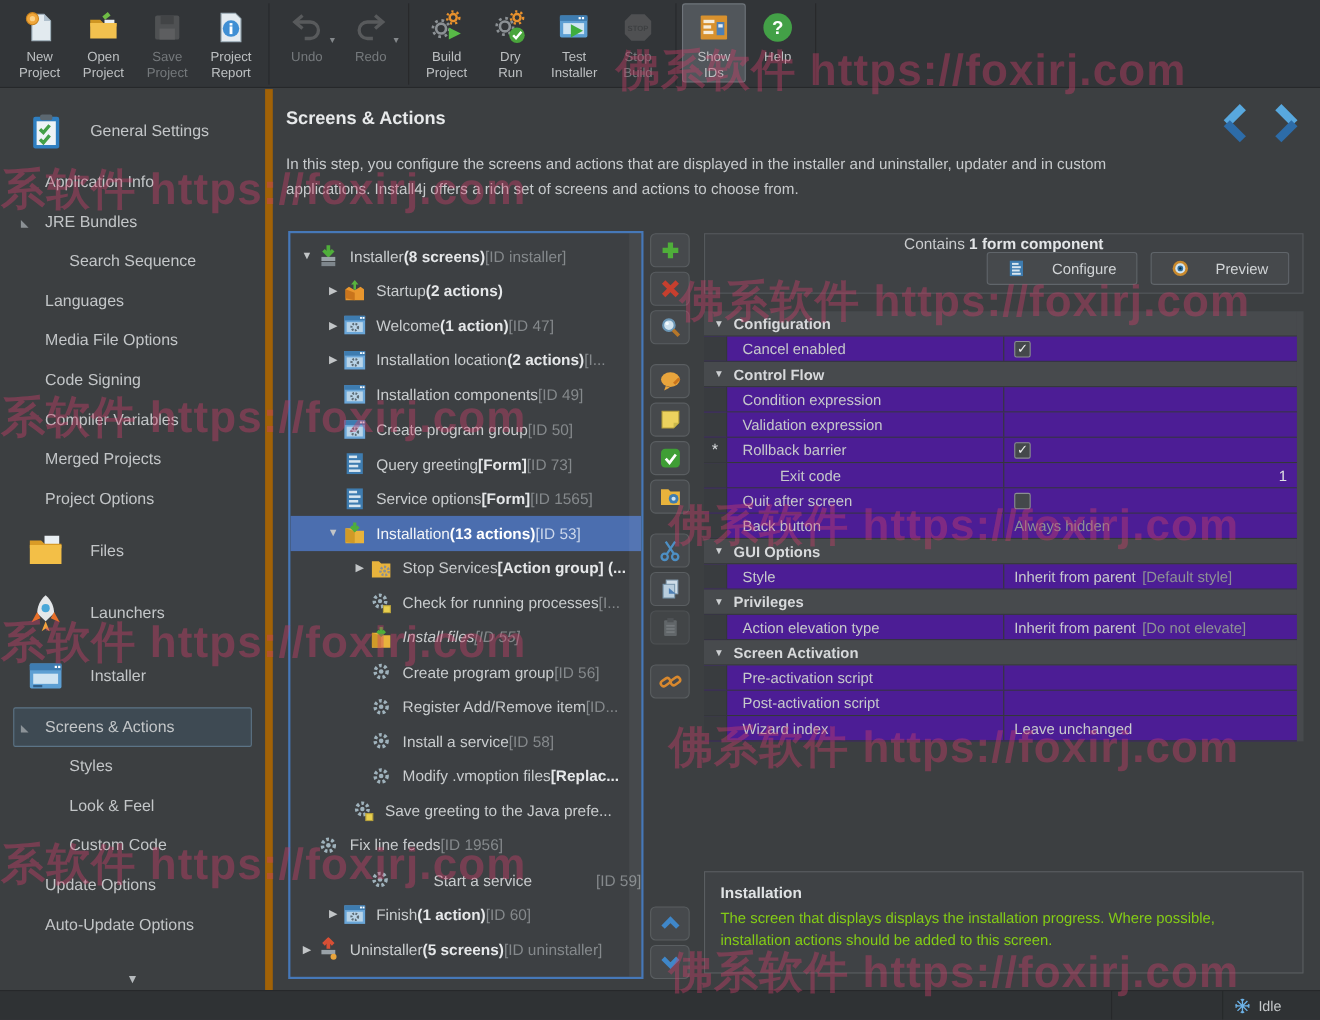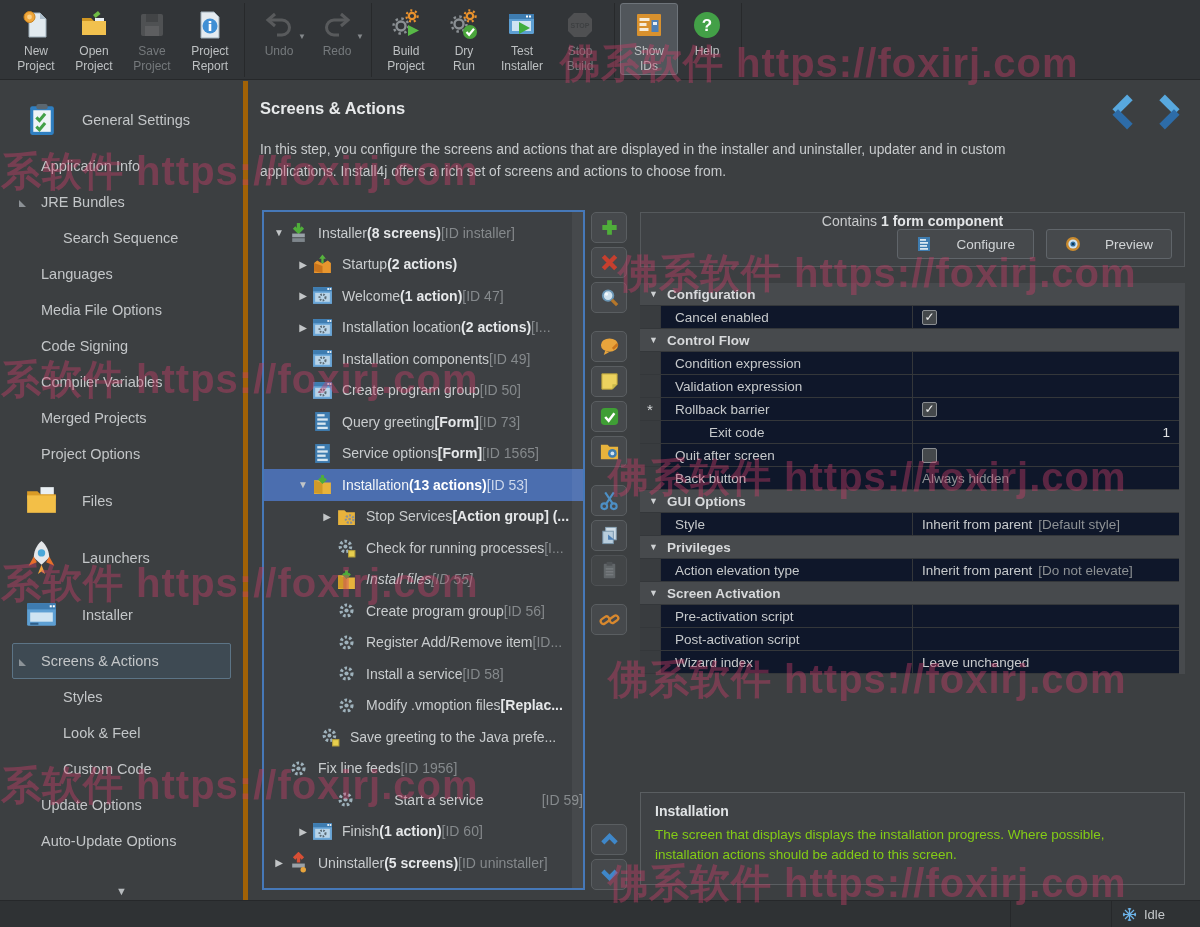--- a/index.html
+++ b/index.html
@@ -14,21 +14,21 @@
           color:#bdc0c2;font-size:12px;line-height:1.25;text-align:center;position:relative;font-family:inherit;}
   .tb-btn .ticon{width:32px;height:32px;flex:0 0 32px;}
   .tb-btn .tlabel{margin-top:3px;white-space:pre-line;}
   .tb-btn.disabled{color:#75797c;}
   .tb-btn.disabled .ticon{opacity:.45;filter:grayscale(.9);}
   .tb-btn.active{background:#51565b;border-color:#6e747a;}
   .tb-btn .dd{position:absolute;right:1px;top:28px;font-size:8px;color:#84888b;}
   .ticon svg,.bicon svg,.trico svg,.mico svg,.sico svg{width:100%;height:100%;display:block;}
   
   .sidebar{position:absolute;left:0;top:81px;width:248px;bottom:26px;background:#3c3f41;
-           border-right:5px solid #a16207;padding-top:10px;box-sizing:border-box;}
+           border-right:7px solid #a16207;padding-top:10px;box-sizing:border-box;}
   .sb-item{position:relative;display:flex;align-items:center;height:36px;margin:0 12px;
            font-size:14.5px;color:#c3c6c8;border:1px solid transparent;border-radius:2px;box-sizing:border-box;}
   .sb-item.big{height:57px;}
   .sb-item .bicon{width:37px;height:37px;margin-left:10px;margin-right:22px;flex:0 0 37px;}
   .sb-item.lv1{padding-left:28px;}
   .sb-item.lv2{padding-left:50px;}
   .sb-item.selected{background:#3e4a53;border-color:#5c7486;}
   .corner{position:absolute;left:6px;top:50%;margin-top:-2px;width:0;height:0;
           border-bottom:7px solid #9aa0a4;border-right:7px solid transparent;opacity:.85;}
   .sb-more{position:absolute;bottom:4px;left:0;right:0;text-align:center;color:#b6babd;font-size:11px;}
@@ -61,21 +61,21 @@
                border:1px solid #55595c;box-sizing:border-box;display:flex;align-items:center;padding:0 12px;flex-direction:column;}
   .sum-text{font-size:14px;color:#c9cbcd;} .sum-text b{color:#e3e5e7;}
   .insp-btn{height:30px;background:#46494c;border:1px solid #60656a;border-radius:3px;color:#d1d4d6;
             font-size:13.5px;display:flex;gap:24px;align-items:center;justify-content:center;padding:0 18px;
             font-family:inherit;margin-left:12px;}
   .insp-btn .mico{width:16px;height:16px;}
   .props{position:absolute;left:640px;top:283px;width:545px;background:#3f4245;border-right:6px solid #474a4d;box-sizing:border-box;}
   .prop-hdr{height:23px;background:#474a4d;border-bottom:1px solid #34373a;display:flex;align-items:center;
             font-weight:bold;color:#d7d9db;font-size:13.5px;padding-left:9px;gap:9px;box-sizing:border-box;}
   .prop-hdr .arr{font-size:9px;color:#cdd0d2;}
-  .prop-row{height:23px;background:#0f172a;border-bottom:1px solid #34373a;display:flex;font-size:13.5px;box-sizing:border-box;}
+  .prop-row{height:23px;background:#4c1d95;border-bottom:1px solid #34373a;display:flex;font-size:13.5px;box-sizing:border-box;}
   .gut{width:20px;flex:0 0 20px;background:#393c3f;border-right:1px solid #34373a;display:flex;
        align-items:center;justify-content:center;color:#d4d7d9;font-size:15px;}
   .plabel{flex:0 0 252px;display:flex;align-items:center;padding-left:14px;border-right:1px solid #34373a;
           color:#c6c9cb;box-sizing:border-box;}
   .plabel.ind{padding-left:48px;}
   .pval{flex:1;display:flex;align-items:center;gap:6px;padding:0 9px;color:#c7cacc;overflow:hidden;white-space:nowrap;}
   .pval.right{justify-content:flex-end;color:#e0e2e4;}
   .muted{color:#8d9194;}
   .cb{width:15px;height:15px;border:1px solid #8a8e92;background:#44484b;border-radius:2px;
       display:flex;align-items:center;justify-content:center;font-size:12px;color:#ecedee;box-sizing:border-box;}

